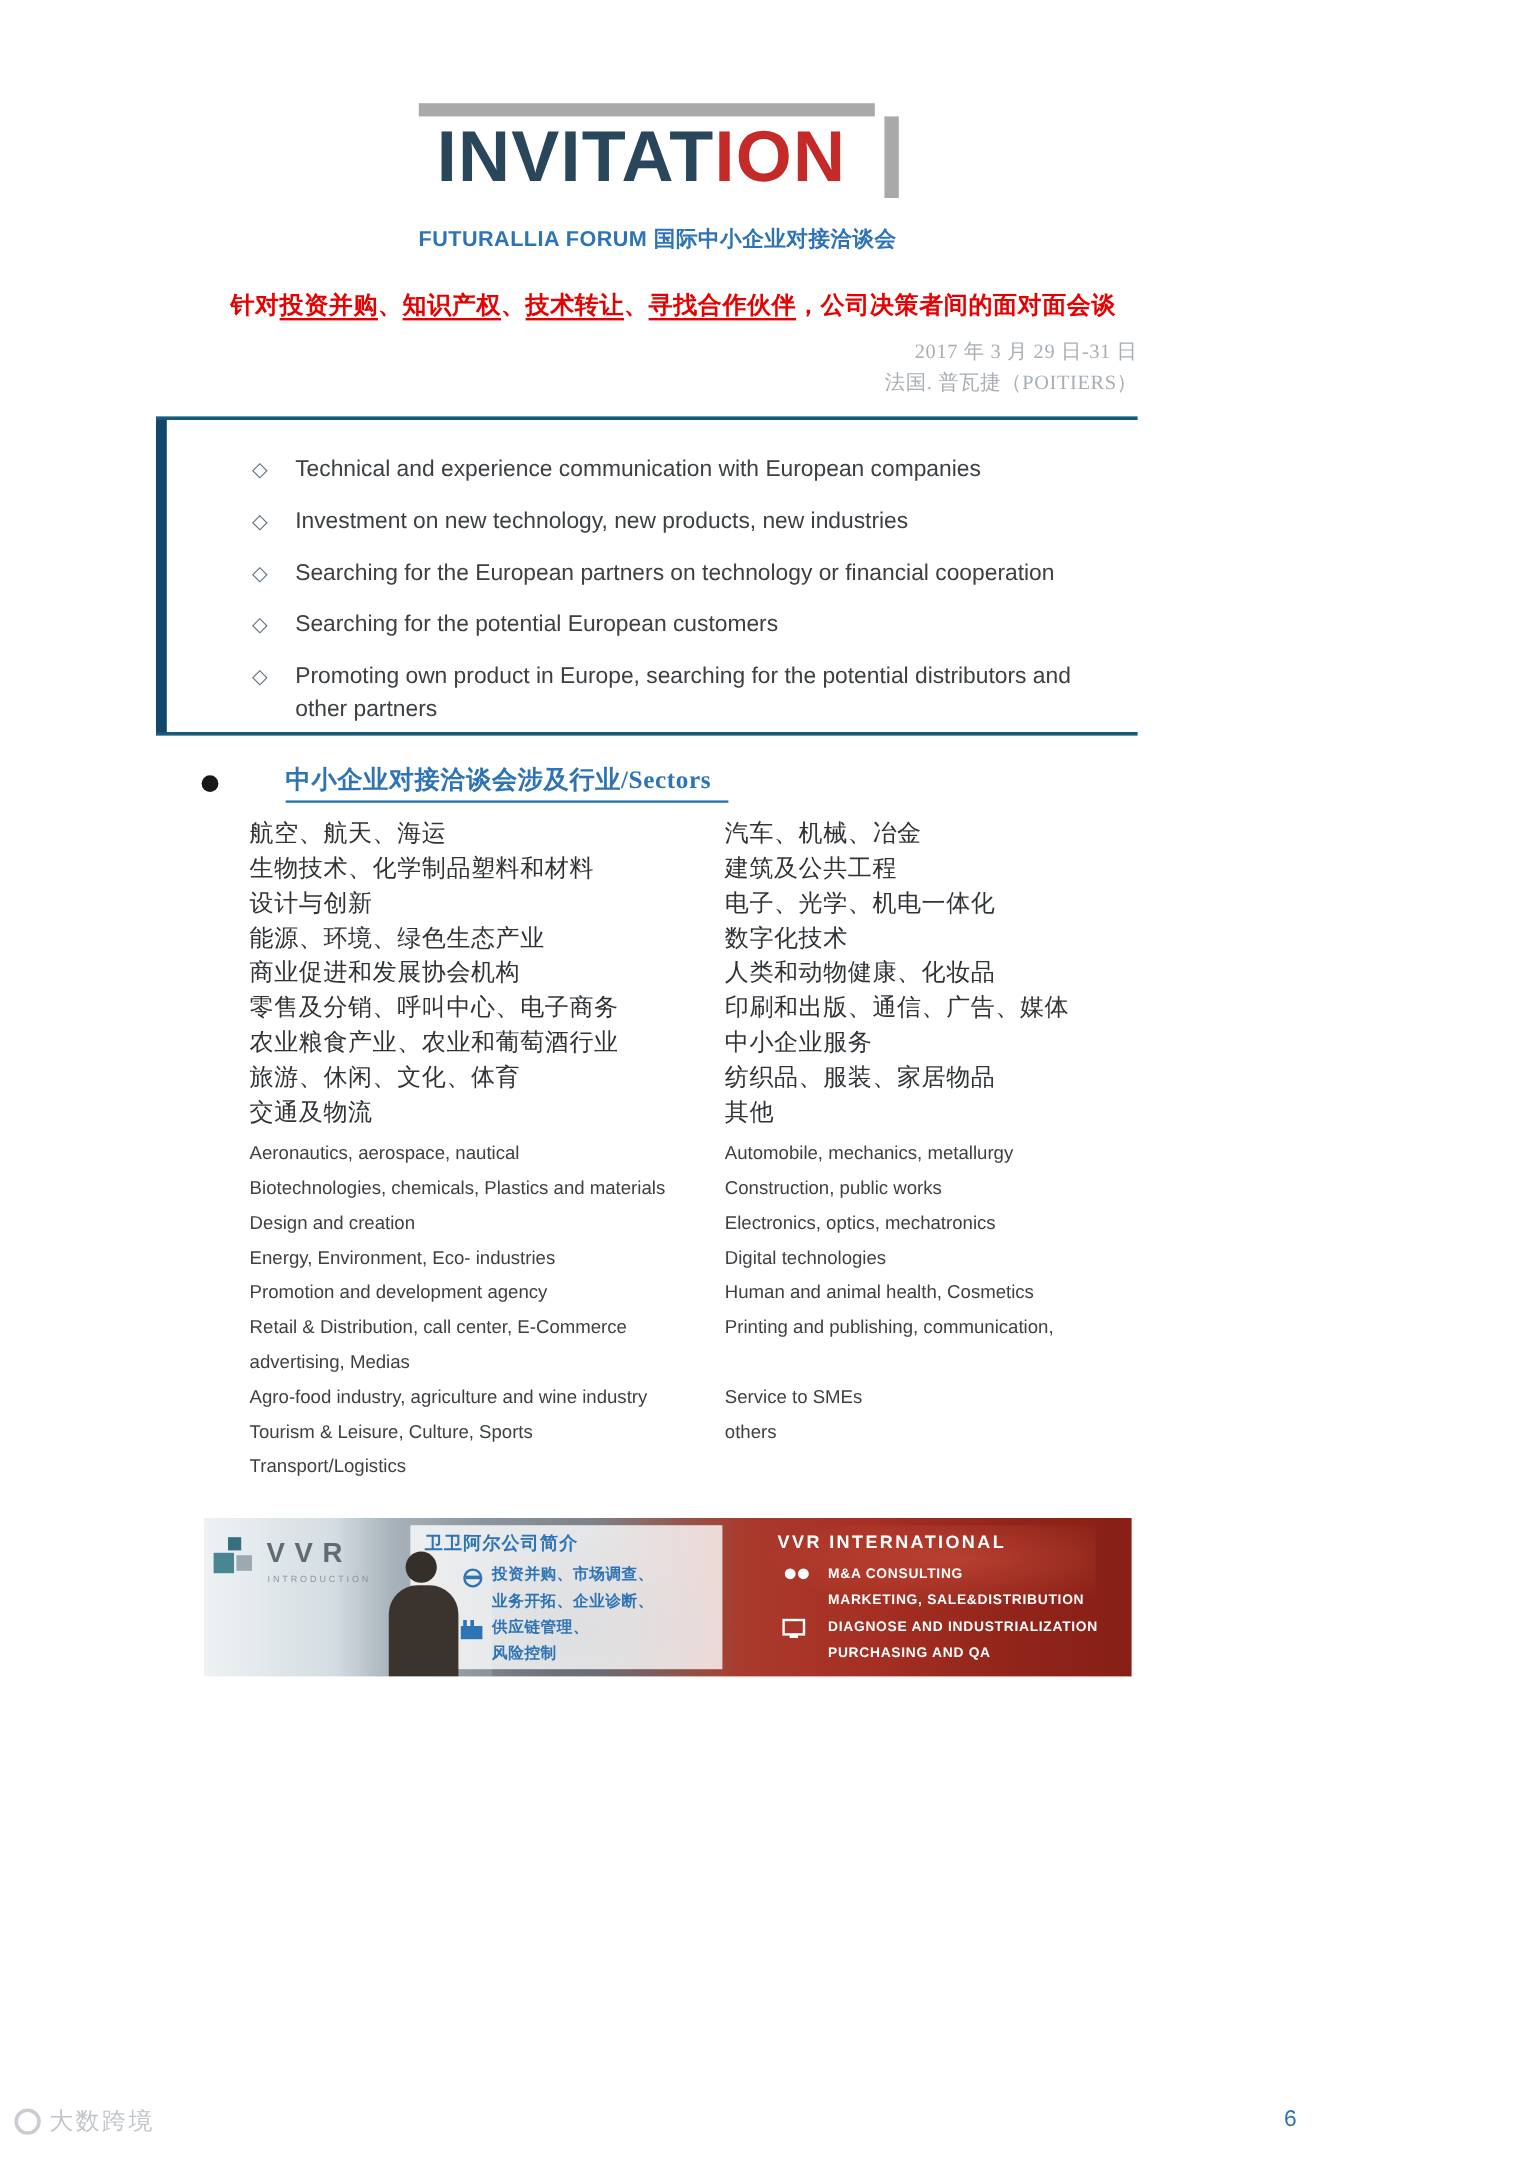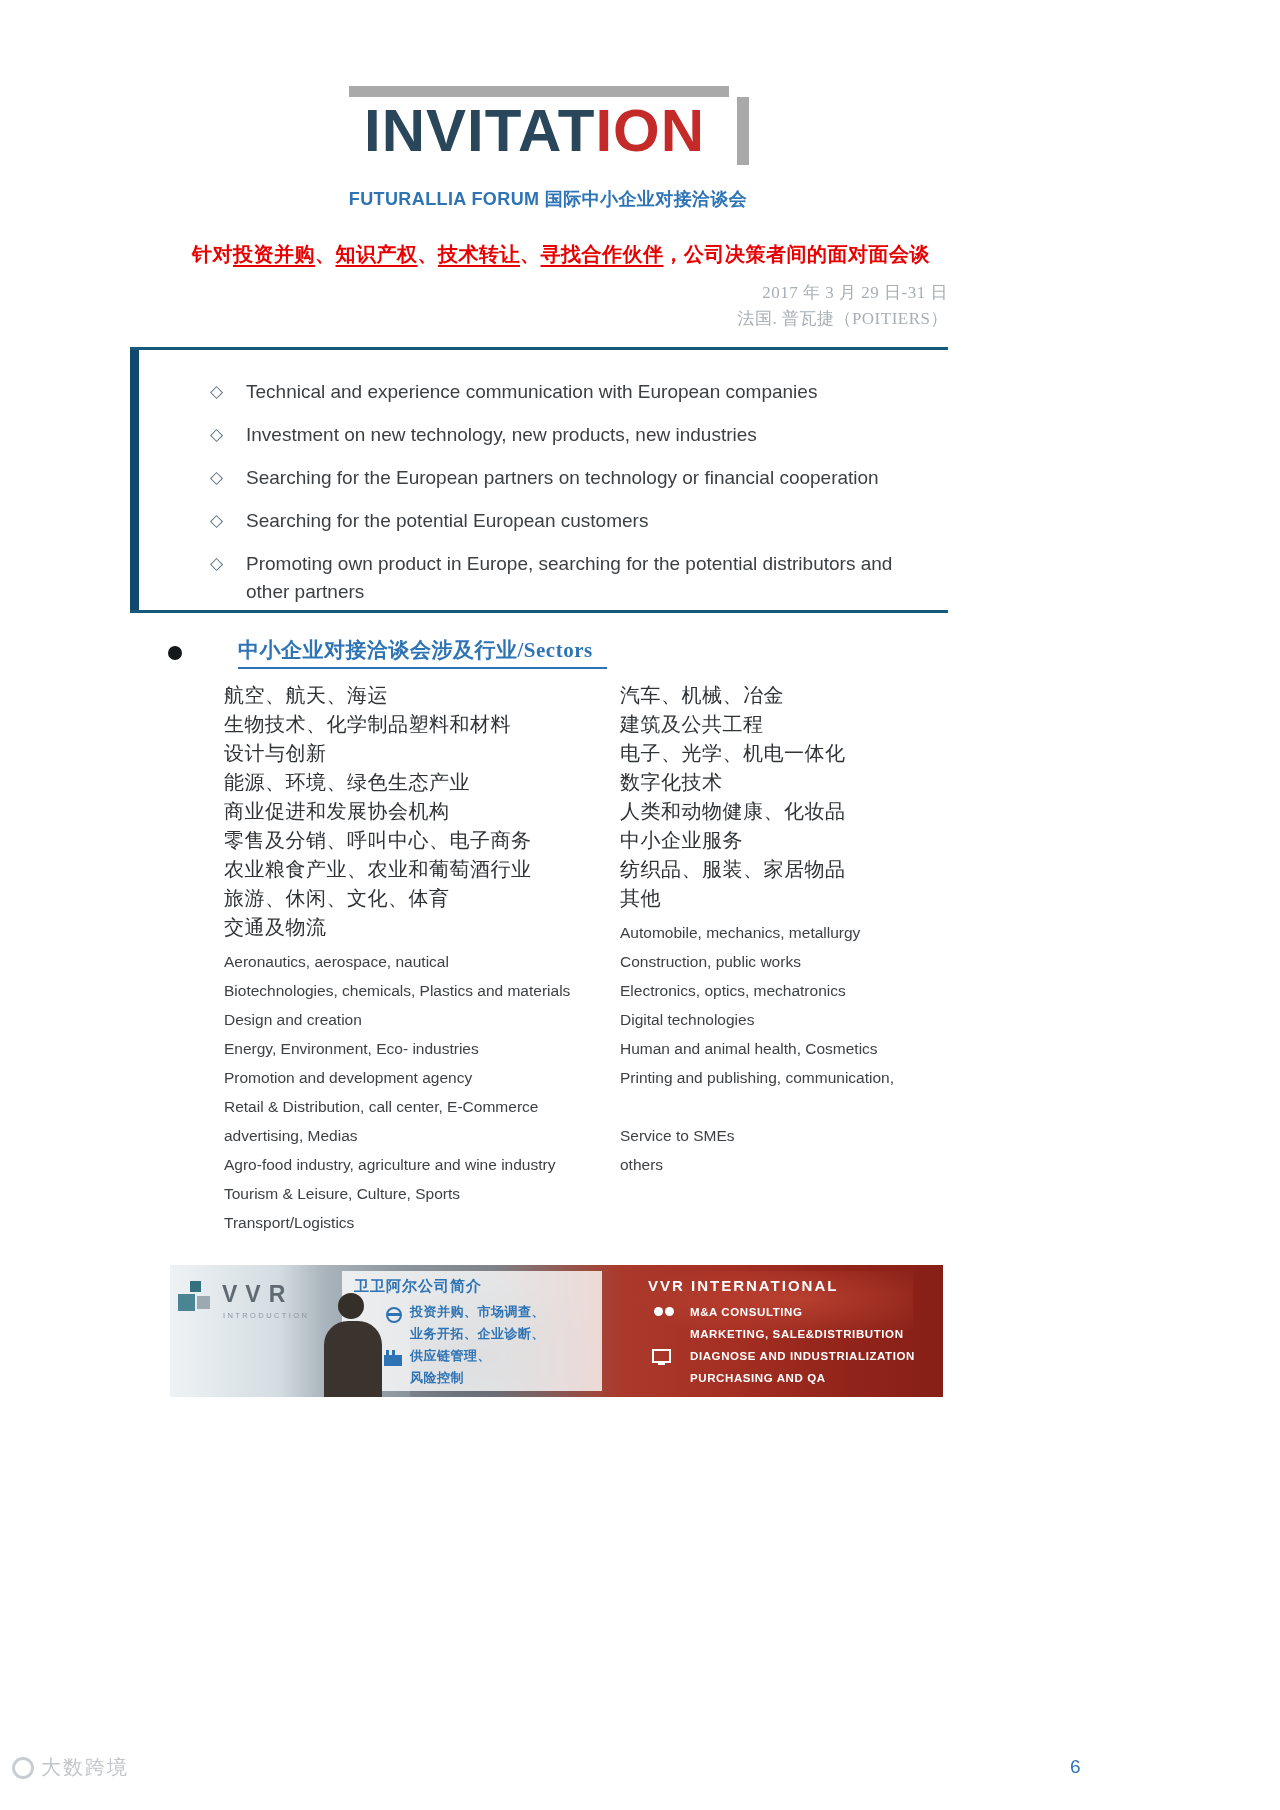--- a/index.html
+++ b/index.html
@@ -33,21 +33,21 @@
   .diamond { width:36px; flex:0 0 36px; color:#5d7080; font-size:17px; line-height:28px; }
   .btext { font-size:19px; line-height:28px; color:#3d4043; max-width:690px; }
 
   
   .section-header { position:absolute; left:168px; top:636px; display:flex; align-items:center;gap:32px; }
   .dot { width:14px; height:14px; border-radius:50%; background:#15191c; margin-right:24px; flex:0 0 14px; }
   .sec-title { font-family:"Liberation Serif", serif; font-weight:bold; font-size:21px; color:#2e74b5;
                border-bottom:2px solid #2e74b5; padding:0 14px 3px 0; letter-spacing:0.5px; }
 
   
-  .sectors { position:absolute; left:208px; top:681px; width:740px; display:flex;margin-left:16px; }
+  .sectors { position:absolute; left:208px; top:681px; width:740px; display:flex; }
   .col.left { width:396px; flex:0 0 396px; }
   .col.right { flex:1; }
   .cn-line { font-family:"Liberation Serif", serif; font-size:20px; line-height:29px; color:#303336; letter-spacing:0.5px; }
   .en-list { margin-top:5px; }
   .en-line { font-size:15.5px; line-height:29px; color:#3e4144; }
 
   
   .banner { position:absolute; left:170px; top:1265px; width:773px; height:132px; overflow:hidden;
     background:linear-gradient(90deg,#eef2f4 0%,#d4dde2 14%,#a9b4bc 20%,#8b959e 30%,#7e8289 42%,
                #95544a 52%,#aa3a2c 58%,#a52f23 72%,#93251b 86%,#871f16 100%); }
@@ -171,20 +171,21 @@
           <div class="en-line">Transport/Logistics</div>
         </div>
     </div>
     <div class="col right">
       <div class="cn-list" id="cn-right">
           <div class="cn-line">汽车、机械、冶金</div>
           <div class="cn-line">建筑及公共工程</div>
           <div class="cn-line">电子、光学、机电一体化</div>
           <div class="cn-line">数字化技术</div>
           <div class="cn-line">人类和动物健康、化妆品</div>
+          <div class="cn-line">印刷和出版、通信、广告、媒体</div>
           <div class="cn-line">中小企业服务</div>
           <div class="cn-line">纺织品、服装、家居物品</div>
           <div class="cn-line">其他</div>
         </div>
       <div class="en-list" id="en-right">
           <div class="en-line">Automobile, mechanics, metallurgy</div>
           <div class="en-line">Construction, public works</div>
           <div class="en-line">Electronics, optics, mechatronics</div>
           <div class="en-line">Digital technologies</div>
           <div class="en-line">Human and animal health, Cosmetics</div>

